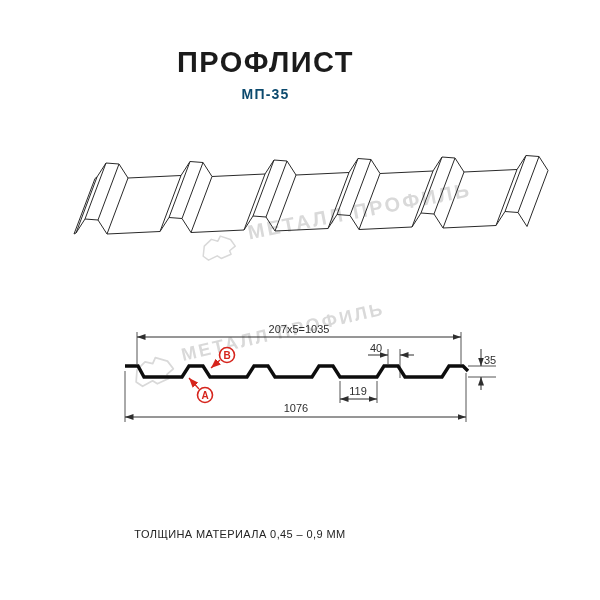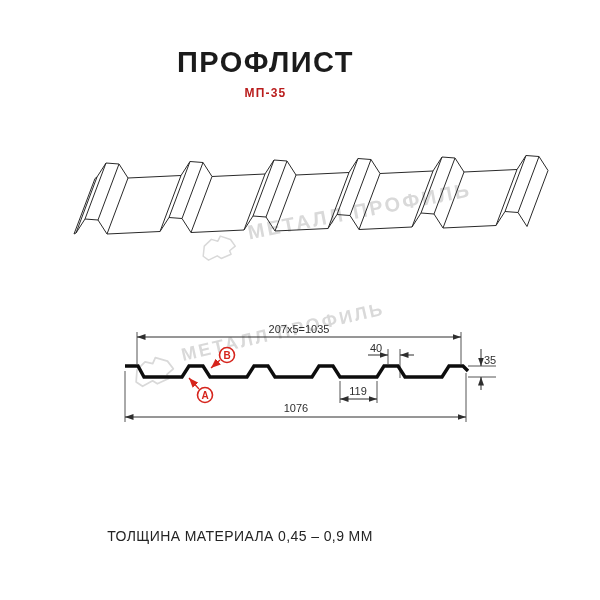--- a/index.html
+++ b/index.html
@@ -6,40 +6,40 @@
   .page{
     position:relative;width:600px;height:600px;background:#ffffff;
     font-family:"Liberation Sans",sans-serif;overflow:hidden;
   }
   
   .header{position:absolute;top:46px;left:0;width:531px;text-align:center;}
   .title{
     font-size:29px;font-weight:700;letter-spacing:1.5px;color:#1b1b1b;margin:0;
   }
   .subtitle{
-    margin-top:7px;font-size:12px;font-weight:600;letter-spacing:1.2px;color:#b91c1c;
+    margin-top:7px;font-size:14px;font-weight:600;letter-spacing:1.2px;color:#0c4a6e;
   }
   
   .watermark{
     position:absolute;display:flex;align-items:center;gap:9px;
     color:#d9d9d9;font-weight:700;white-space:nowrap;z-index:1;
     pointer-events:none;
   }
   .watermark .wm-text{letter-spacing:2.5px;line-height:1;}
   .wm1{left:194px;top:228px;transform:rotate(-11deg);transform-origin:left center;font-size:20px;}
   .wm2{left:130px;top:349px;transform:rotate(-13deg);transform-origin:left center;font-size:18px;}
   .wm-logo{flex:0 0 auto;transform:translateY(8px);}
   
   .drawing{position:absolute;left:0;top:0;width:600px;height:600px;z-index:2;pointer-events:none;}
   .dim-text{font-family:"Liberation Sans",sans-serif;font-size:11px;fill:#2e2e2e;}
   .callout-text{font-family:"Liberation Sans",sans-serif;font-size:10px;font-weight:700;}
   
   .footer{
     position:absolute;left:0;top:528px;width:480px;text-align:center;
-    font-size:14px;letter-spacing:0.4px;color:#242424;z-index:2;
+    font-size:11px;letter-spacing:0.4px;color:#242424;z-index:2;
   }
 </style>
 </head>
 <body>
 
 <div class="page">
 
   <div class="header">
     <h1 class="title">ПРОФЛИСТ</h1>
     <div class="subtitle">МП-35</div>

